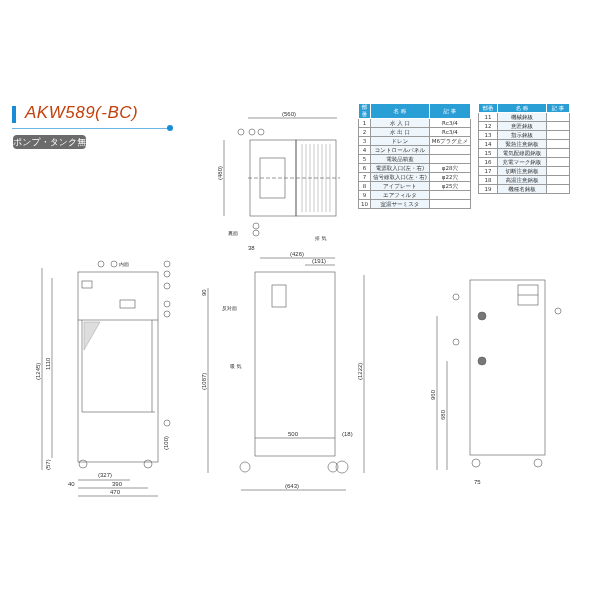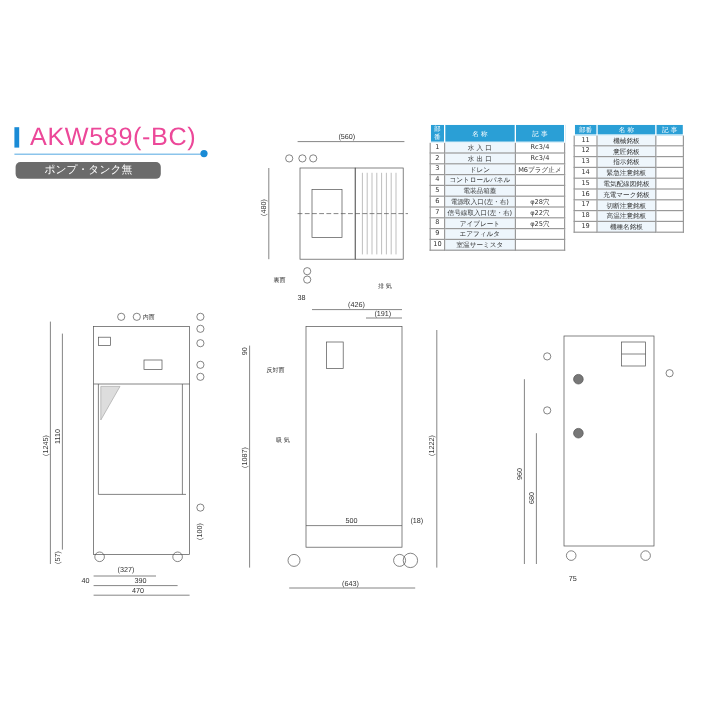--- a/index.html
+++ b/index.html
@@ -1,22 +1,22 @@
 <!DOCTYPE html>
 <html><head>
 <meta charset="utf-8">
 <style>
   html,body{margin:0;padding:0;background:#fff;}
   body{width:600px;height:600px;position:relative;overflow:hidden;font-family:"DejaVu Sans",sans-serif;}
   .title-wrap{position:absolute;left:12px;top:102px;width:170px;height:28px;}
   .title-bar{position:absolute;left:0;top:4px;width:4px;height:17px;background:#1a8bd6;}
-  .title-text{position:absolute;left:13px;top:1px;font-size:21px;color:#ec4899;font-family:"Liberation Sans",sans-serif;letter-spacing:0.5px;}
+  .title-text{position:absolute;left:13px;top:1px;font-size:17px;color:#c2410c;font-family:"Liberation Sans",sans-serif;letter-spacing:0.5px;font-style:italic;}
   .title-line{position:absolute;left:12px;top:128px;width:158px;height:1px;background:#6fb6e6;}
   .title-dot{position:absolute;left:167px;top:125px;width:6px;height:6px;border-radius:50%;background:#1a8bd6;}
-  .badge{position:absolute;left:13px;top:135px;height:14px;padding:0 24px;border-radius:4px;background:#6b6b6b;color:#fff;font-size:9px;line-height:14px;}
+  .badge{position:absolute;left:13px;top:135px;height:14px;padding:0 0;border-radius:4px;background:#6b6b6b;color:#fff;font-size:9px;line-height:14px;}
   table.parts{position:absolute;border-collapse:collapse;font-size:5.5px;color:#333;}
   table.parts th{background:#2a9fd6;color:#fff;font-weight:normal;height:8px;padding:0 2px;border:1px solid #fff;}
   table.parts td{border:1px solid #999;height:8px;padding:0 2px;text-align:center;white-space:nowrap;}
   table.parts td.name{background:#eef6fc;}
   #t1{left:358px;top:103px;width:112px;}
   #t2{left:478px;top:103px;width:92px;}
   svg.drawing{position:absolute;left:0;top:0;}
   .dim{font-size:6px;fill:#333;font-family:"Liberation Sans",sans-serif;}
   .lbl{font-size:5px;fill:#333;font-family:"Liberation Sans",sans-serif;}
 </style>

